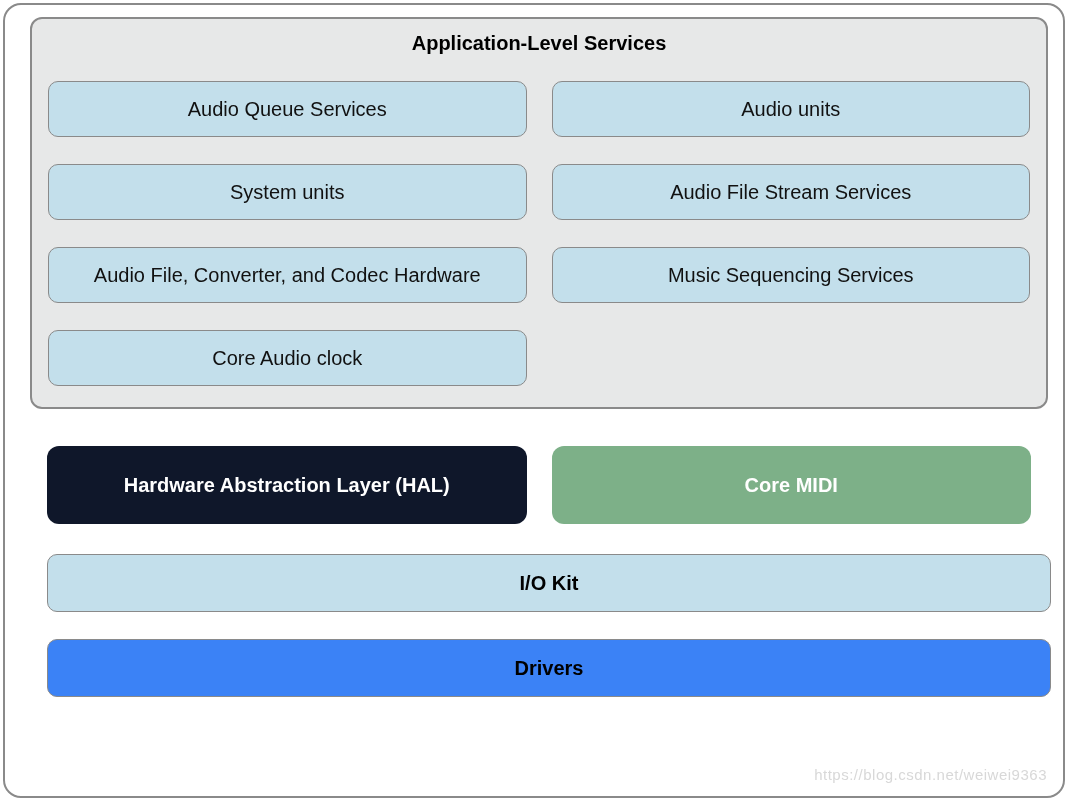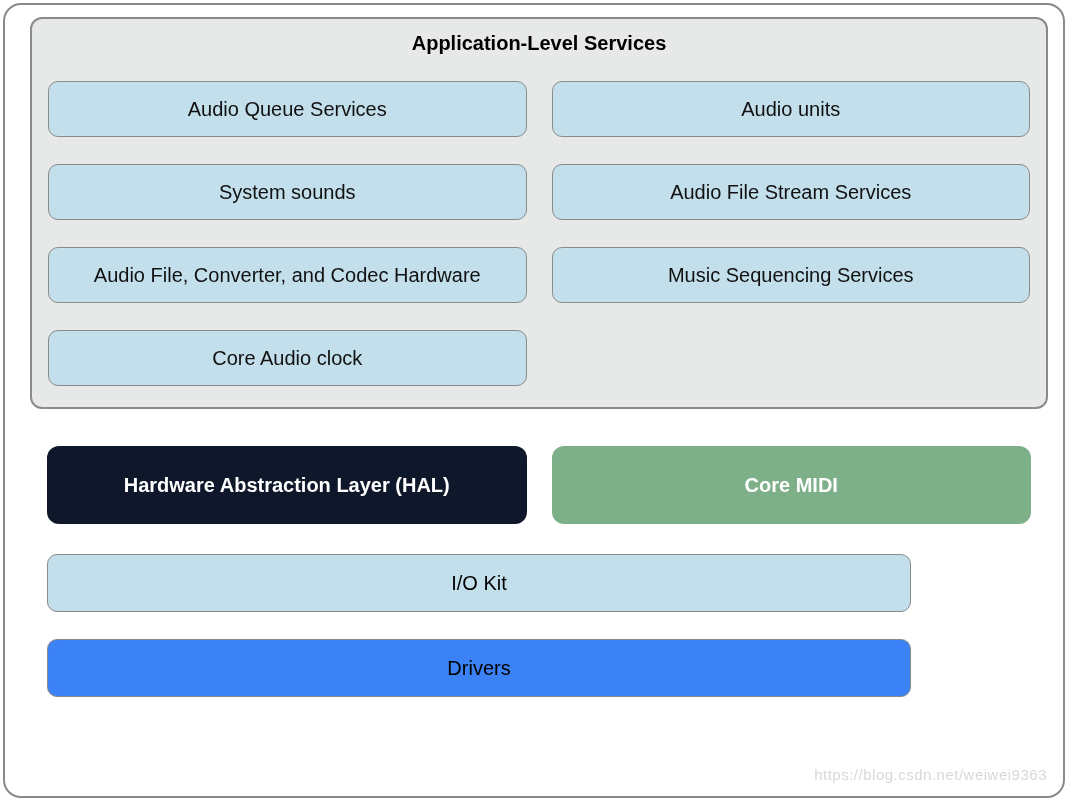--- a/index.html
+++ b/index.html
@@ -70,29 +70,29 @@
     justify-content: center;
     font-size: 20px;
     font-weight: bold;
     color: #ffffff;
   }
   .hal-box { background: #0f172a; }
   .midi-box { background: #7db088; }
   .layer-box {
     position: absolute;
     left: 42px;
-    width: 864px; height: 58px;
+    width: 1004px; height: 58px;
     border: 1.5px solid #8a8a8a;
     border-radius: 10px;
     box-sizing: border-box;
     display: flex;
     align-items: center;
     justify-content: center;
     font-size: 20px;
-    font-weight: normal;
+    font-weight: bold;
     color: #000;
   }
   .iokit-box    { top: 549px; background: #c3dfeb; }
   .drivers-box  { top: 634px; background: #3b82f6; }
   .hardware-box { top: 718px; background: #c9e2c8; }
   .watermark {
     position: absolute;
     right: 16px; bottom: 13px;
     font-size: 15px;
     color: #d8d8d8;
@@ -105,21 +105,21 @@
 
 <div class="frame">
 
   <div class="app-container">
     <div class="app-title">Application-Level Services</div>
 
     <div class="svc-grid">
       <div class="svc-box">Audio Queue Services</div>
       <div class="svc-box">Audio units</div>
 
-      <div class="svc-box">System sounds</div>
+      <div class="svc-box">System units</div>
       <div class="svc-box">Audio File Stream Services</div>
 
       <div class="svc-box">Audio File, Converter, and Codec Hardware</div>
 
       <div class="svc-box">Music Sequencing Services</div>
       <div class="svc-box">Core Audio clock</div>
     </div>
   </div>
 
   <div class="mid-row">

